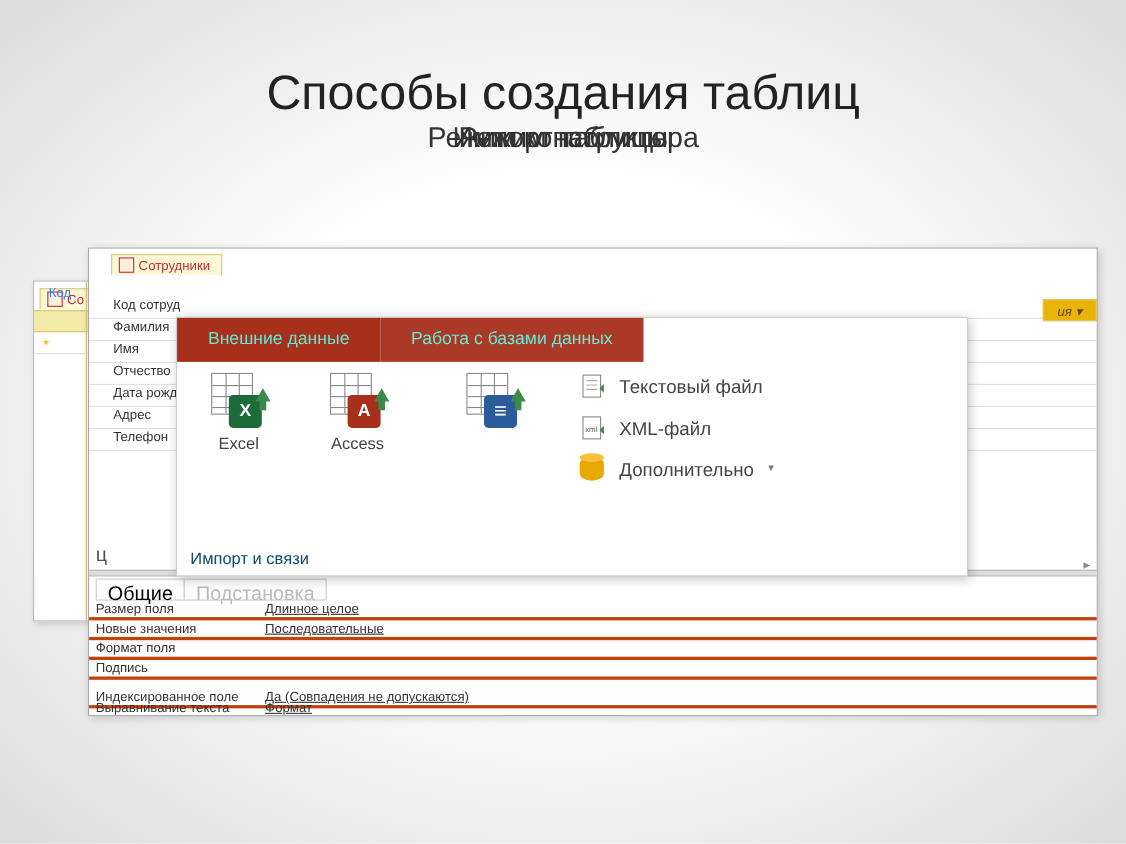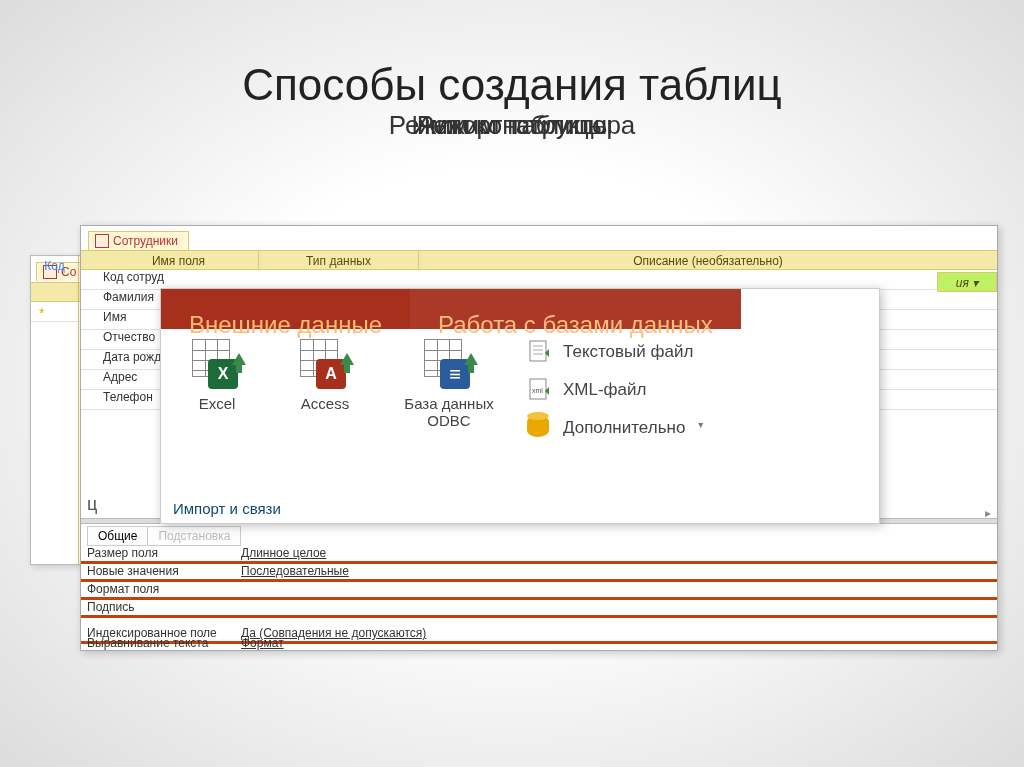--- a/index.html
+++ b/index.html
@@ -78,21 +78,21 @@
   .design-layer {
     position: absolute;
     left: 80px; top: 225px;
     width: 918px; height: 426px;
     background: #fff;
     border: 1px solid #aaa;
     box-shadow: 2px 2px 8px rgba(0,0,0,0.2);
   }
   .dv-tab {
     position: absolute;
-    left: 7px; top: 5px;
+    left: 20px; top: 5px;
     background: #fff7d6;
     border: 1px solid #d8c872;
     border-bottom: none;
     padding: 2px 10px 2px 6px;
     font-size: 12px; color: #b33;
     display: flex; align-items: center; gap: 4px;
   }
   .dv-header {
     position: absolute;
     left: 0; right: 0; top: 24px; height: 20px;
@@ -110,21 +110,21 @@
     border-bottom: 1px solid #e0e0e0;
     font-size: 12px; color: #333;
   }
   .dv-row .c1 { position: absolute; left: 22px; white-space: nowrap; text-align: center; }
   .dv-sep {
     position: absolute; left: 0; right: 0; height: 6px;
     background: #dcdcdc; border-top: 1px solid #bbb; border-bottom: 1px solid #bbb;
   }
   .dv-proptabs {
     position: absolute; left: 6px; height: 20px;
-    display: flex; font-size: 12px;
+    display: flex; font-size: 18px;
   }
   .dv-proptabs div {
     padding: 2px 10px; border: 1px solid #ccc; background: #fdfdfd; margin-right: -1px;
   }
   .dv-proprow {
     position: absolute; left: 0; right: 0; height: 18px;
     border-bottom: 3px solid #c2410c;
     font-size: 12px; color: #333;
   }
   .dv-proprow .p0 { position: absolute; left: 6px; width: 140px; }
@@ -137,24 +137,24 @@
     width: 720px; height: 236px;
     background: #fff;
     border: 1px solid #ccc;
     box-shadow: 2px 2px 10px rgba(0,0,0,0.25);
   }
   .ribbon-tabs {
     display: flex; height: 40px;
   }
   .ribbon-tab {
     flex: 0 0 auto;
-    padding: 16px 28px;
-    font-size: 24px;
+    padding: 0 28px;
+    font-size: 16px;
     line-height: 40px;
-    color: #fdba74;
+    color: #5eead4;
   }
   .ribbon-tab.active { background: #a6301c; }
   .ribbon-tab.inactive { background: #a6301c; opacity: 0.95; }
   .ribbon-body {
     display: flex; padding: 10px 12px 6px 12px; height: 170px;
   }
   .rb-left {
     display: flex; gap: 20px; align-items: flex-start;
   }
   .rb-item {
@@ -215,22 +215,22 @@
     position: relative;
   }
   .barrel::before {
     content: ""; position: absolute; left: 0; right: 0; top: -3px; height: 8px;
     background: #f3c23a; border-radius: 50%;
   }
   .dvdrop {
     position:absolute; right:-10px; top:4px; font-size:10px; color:#777;
   }
   .yellow-tail {
-    position:absolute; right:0; top:46px; width:60px; height:20px;
-    background:#bef264; border:1px solid #d8c872;
+    position:absolute; right:0; top:46px; width:49px; height:20px;
+    background:#eab308; border:1px solid #d8c872;
     font-size:12px; color:#5a4a10; font-style:italic; text-align:center; line-height:20px;
   }
   .scroll-arrow {
     position:absolute; right:2px; bottom:130px; width:14px; height:14px;
     font-size:12px; color:#888; text-align:center; line-height:14px;
   }
 </style>
 </head>
 <body>
 
@@ -250,25 +250,20 @@
   <div class="bg1-col" style="left:0;width:48px">Код</div>
   <div class="bg1-row" style="top:46px"></div>
   <div class="bg1-star">*</div>
   <div style="position:absolute;right:30px;top:210px;font-size:12px;color:#666;font-style:italic">ние</div>
 </div>
 
 <div class="design-layer">
   <div class="dv-tab">
     <span class="icon-mini"></span>
     <span>Сотрудники</span>
-  </div>
-  <div class="dv-header">
-    <div class="dv-hcol" style="left:18px;width:160px">Имя поля</div>
-    <div class="dv-hcol" style="left:178px;width:160px">Тип данных</div>
-    <div class="dv-hcol" style="left:338px;right:0;width:auto;border-right:none">Описание (необязательно)</div>
   </div>
   <div class="dv-row" style="top:44px">
       <span class="c1">Код сотруд</span>
     </div>
   <div class="dv-row" style="top:64px">
       <span class="c1">Фамилия</span>
     </div>
   <div class="dv-row" style="top:84px">
       <span class="c1">Имя</span>
     </div>
@@ -342,21 +337,20 @@
           <div class="arrow-up"></div>
         </div>
         <span>Access</span>
       </div>
       <div class="rb-item wide">
         <div class="rb-icon">
           <div class="table-glyph"></div>
           <div class="app-square" style="background:#2a5b9a;font-size:20px">≡</div>
           <div class="arrow-up"></div>
         </div>
-        <span>База данных ODBC</span>
       </div>
     </div>
     <div class="rb-right">
       <div class="rb-right-item">
         <div class="rb-small-icon">
           <svg width="26" height="26">
               <rect x="3" y="2" width="16" height="20" fill="#fff" stroke="#888"></rect>
               <line x1="6" y1="7" x2="16" y2="7" stroke="#aaa"></line>
               <line x1="6" y1="11" x2="16" y2="11" stroke="#aaa"></line>
               <line x1="6" y1="15" x2="16" y2="15" stroke="#aaa"></line>

